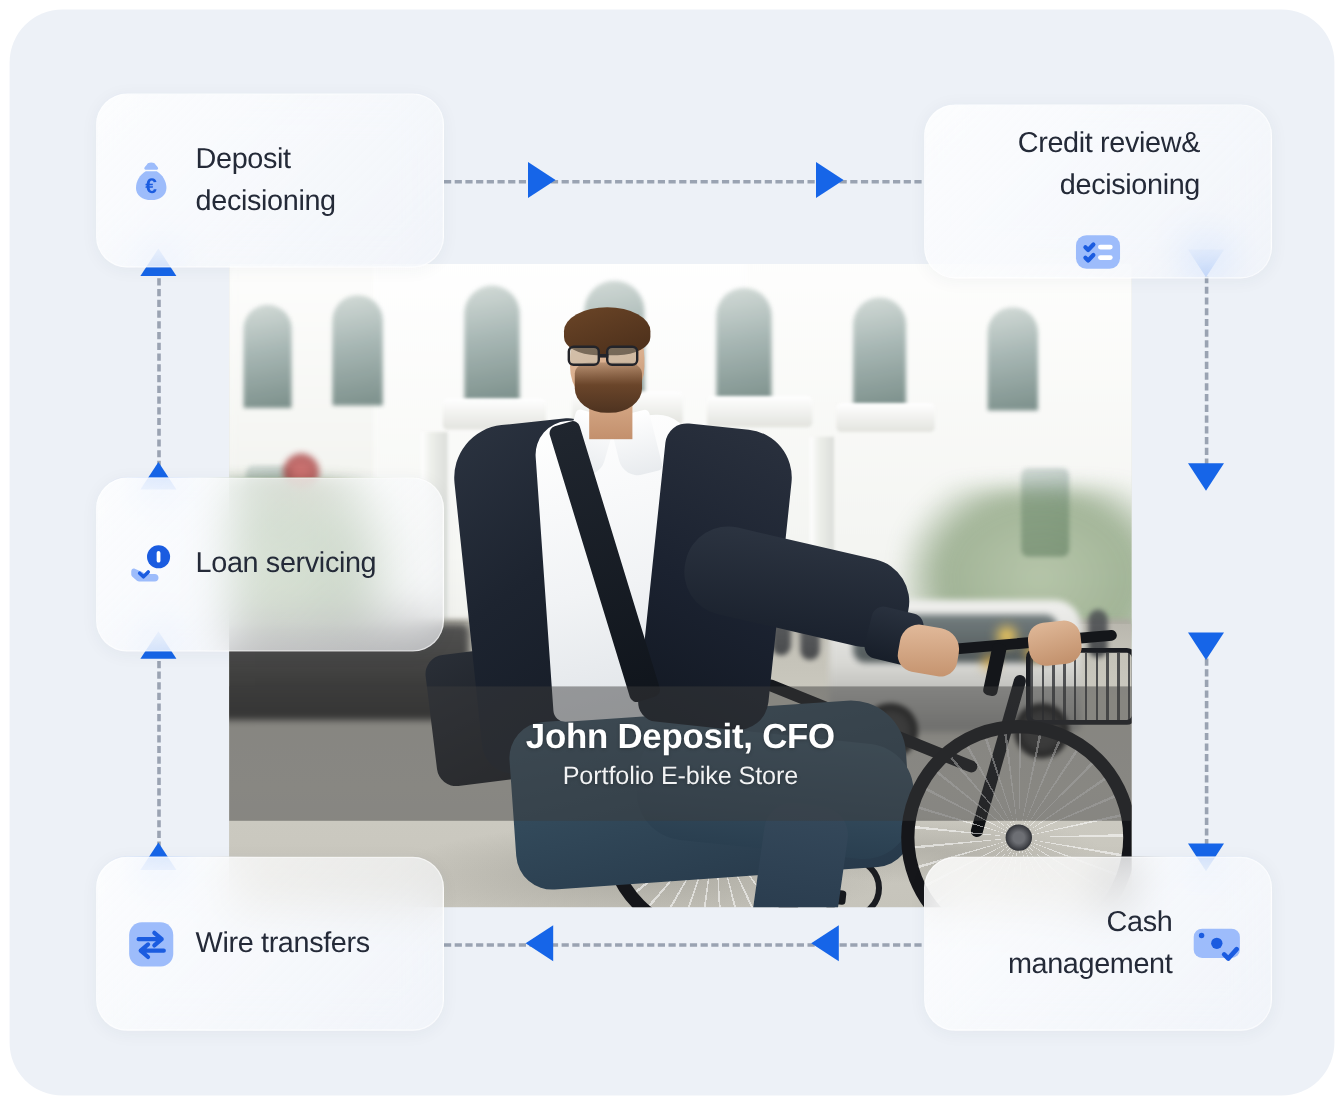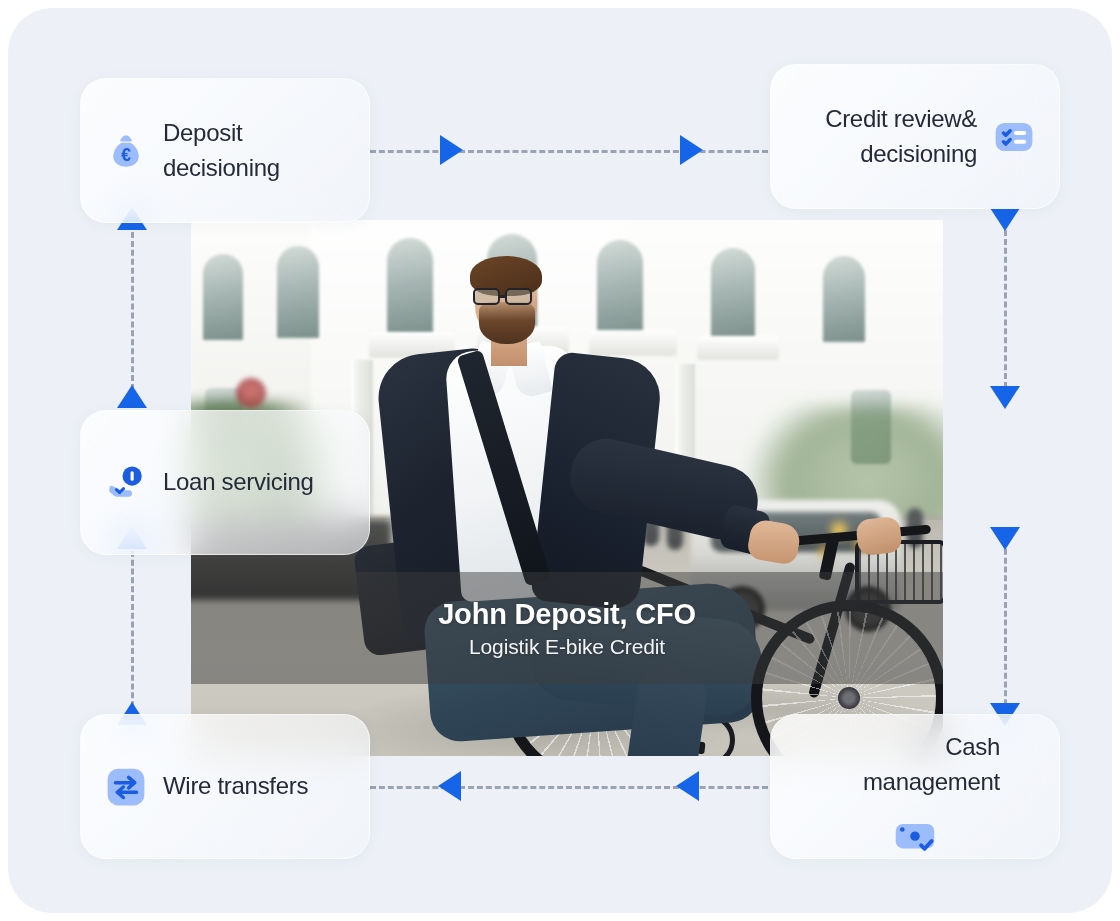--- a/index.html
+++ b/index.html
@@ -406,25 +406,25 @@
   .card.right-align .card-label { text-align: right; }
 
   .card-icon {
     width: 42px; height: 42px;
     flex: 0 0 42px;
     position: relative;
     display: flex; align-items: center; justify-content: center;
   }
 
   .c-top-left    { left: 72px;  top: 70px; }
-  .c-top-right   { left: 762px; top: 56px; }
-  .c-mid-left    { left: 72px;  top: 402px; }
+  .c-top-right   { left: 762px; top: 79px; flex-direction: column; }
+  .c-mid-left    { left: 72px;  top: 390px; }
   .c-mid-right   { left: 762px; top: 390px; }
   .c-bot-left    { left: 72px;  top: 706px; }
-  .c-bot-right   { left: 762px; top: 706px; flex-direction: column; }
+  .c-bot-right   { left: 762px; top: 706px; }
 
 </style>
 </head>
 <body>
 
 <div id="stage">
   <div class="panel">
 
     <div class="photo-wrap">
       <div class="photo">
@@ -519,21 +519,21 @@
 
           <div class="wheel front"></div>
           <div class="hub" style="left:507px; top:447px;"></div>
         </div>
 
       </div>
     </div>
 
     <div class="caption">
       <div class="name">John Deposit, CFO</div>
-      <div class="org">Logistik E-bike Credit</div>
+      <div class="org">Portfolio E-bike Store</div>
     </div>
 
     <div class="conn">
       <div class="dash-h" style="left:362px; top:142px; width:398px;"></div>
       <div class="tri right" style="left:432px; top:127px;"></div>
       <div class="tri right" style="left:672px; top:127px;"></div>
     </div>
 
     <div class="conn">
       <div class="dash-h" style="left:362px; top:778px; width:398px;"></div>

